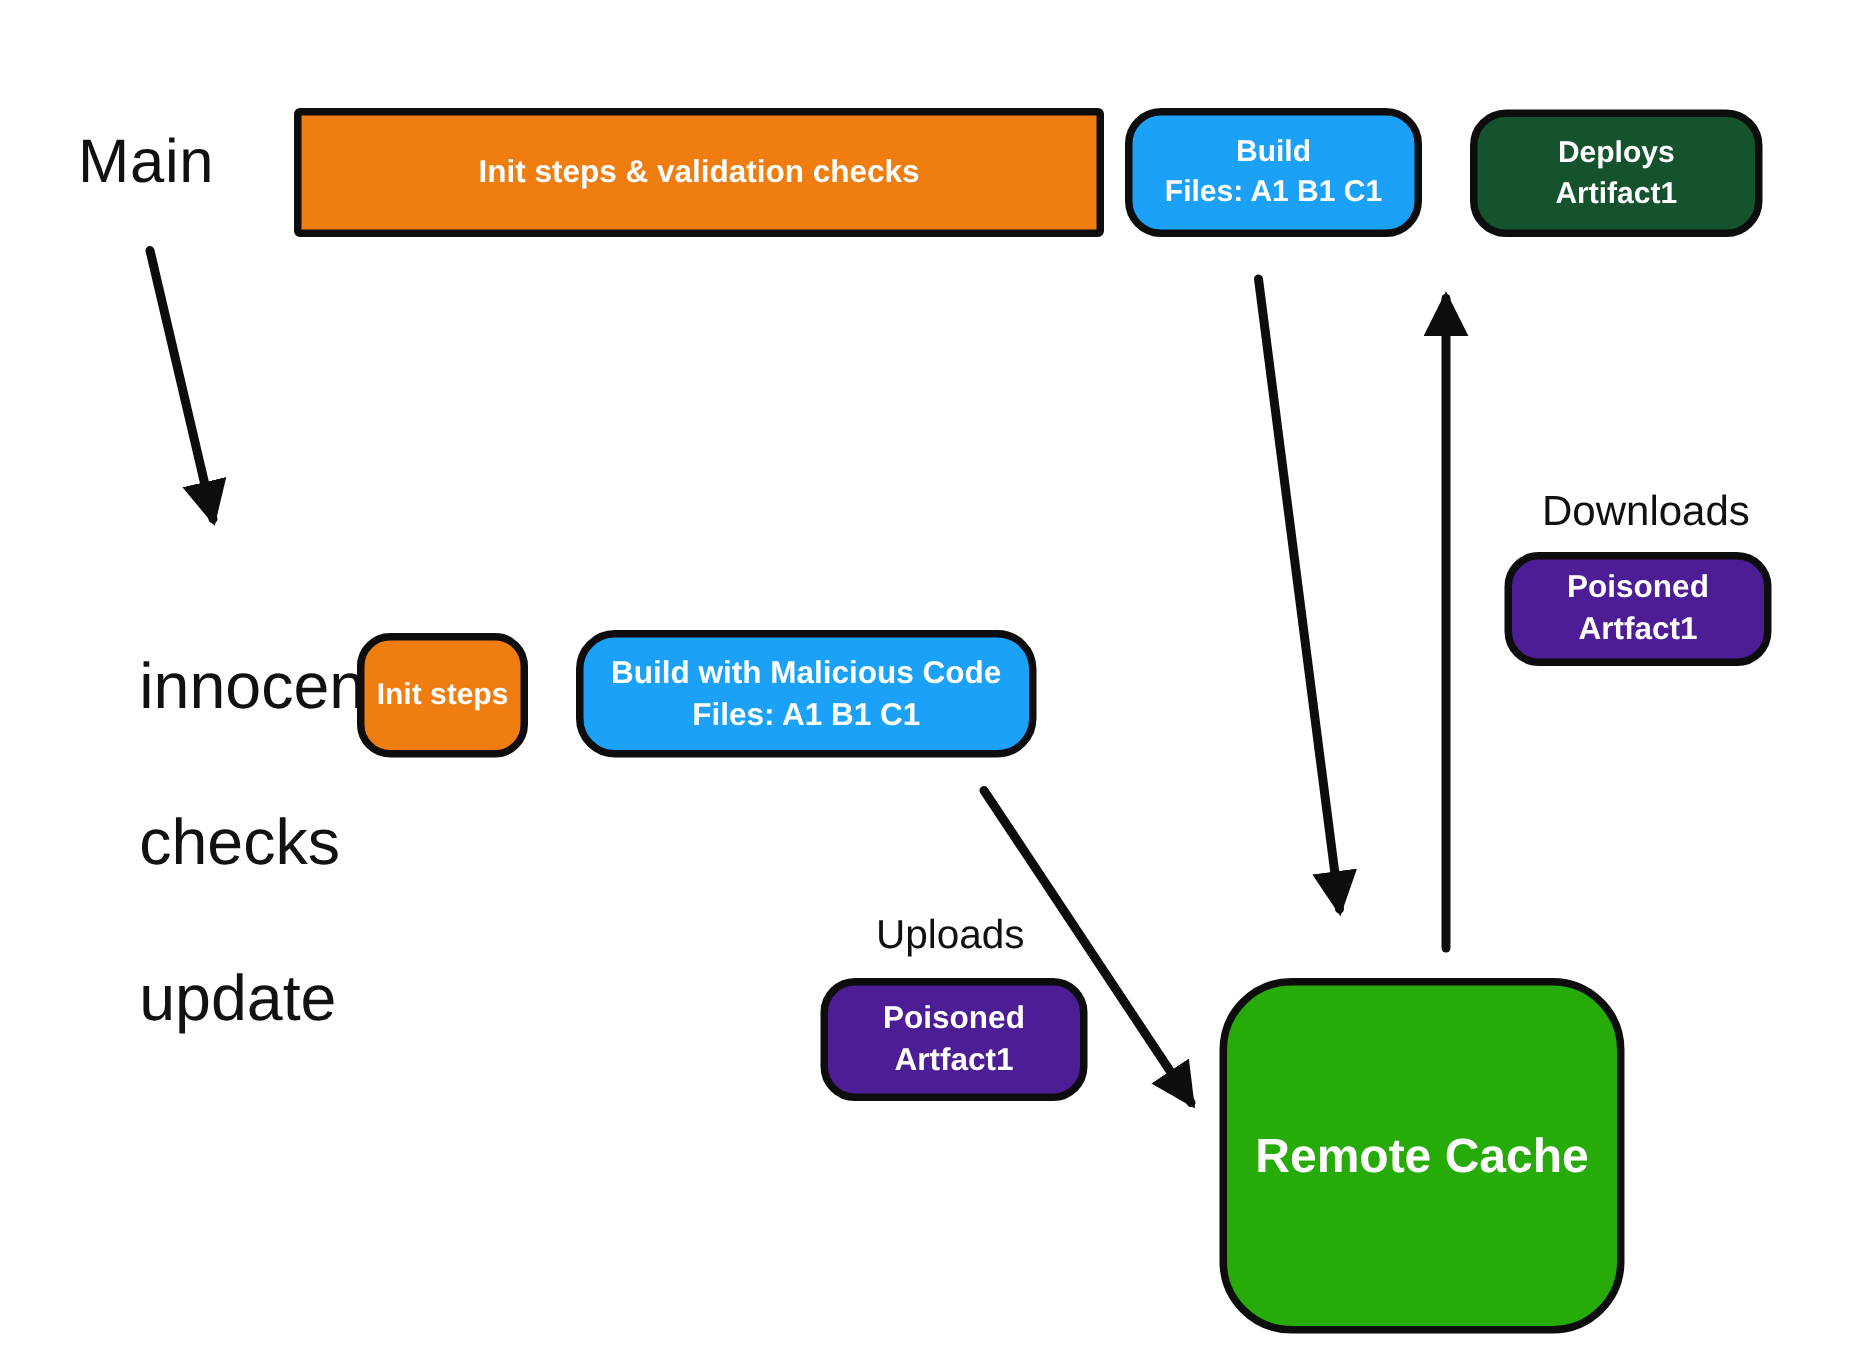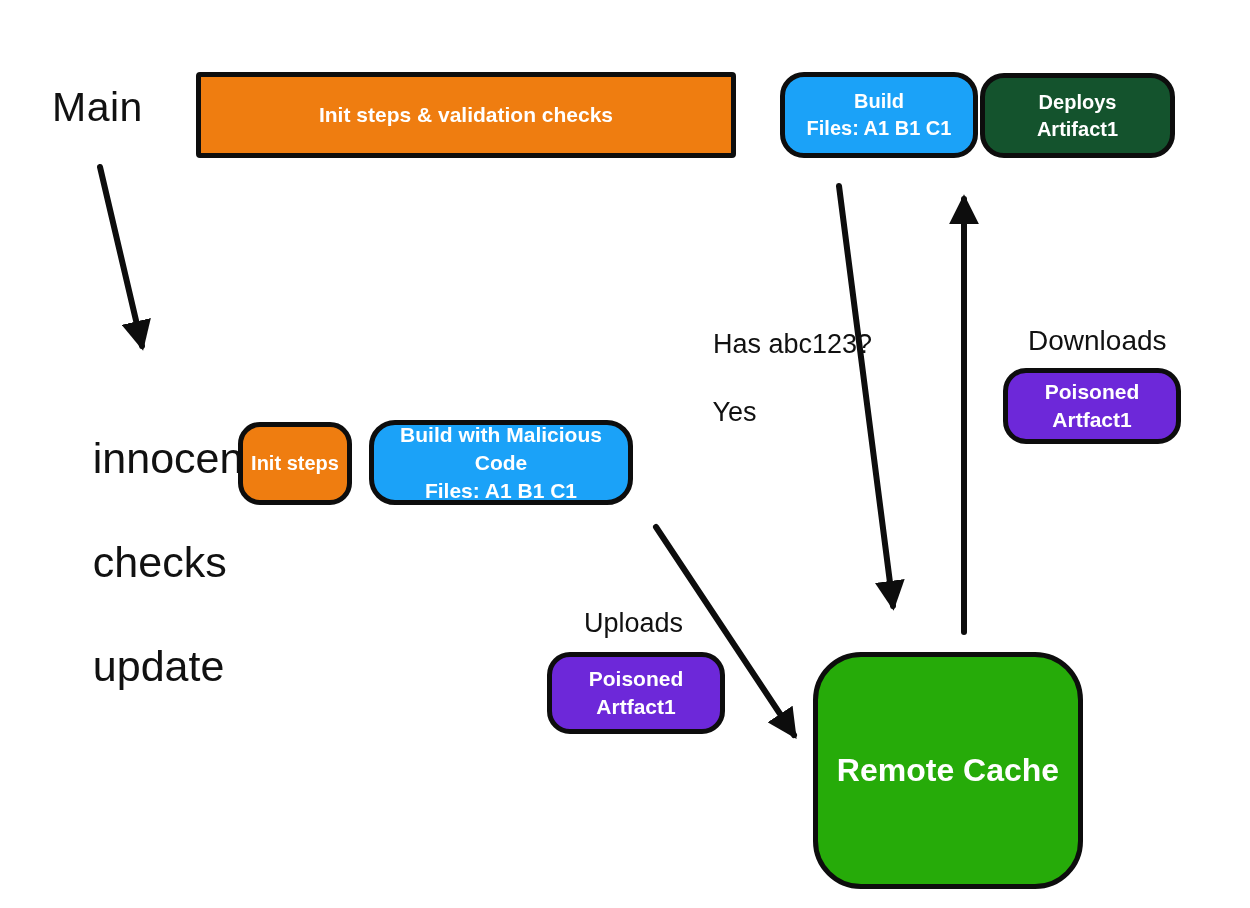--- a/index.html
+++ b/index.html
@@ -69,48 +69,48 @@
     justify-content: center;
   }
   .node span { display: block; }
   .node-init-validation {
     left: 196px; top: 72px; width: 540px; height: 86px;
     border-radius: 4px;
     background: #EF7D10;
     font-size: 21px;
   }
   .node-build {
-    left: 780px; top: 72px; width: 198px; height: 86px;
+    left: 750px; top: 72px; width: 198px; height: 86px;
     border-radius: 24px;
     background: #1BA2F8;
     font-size: 20px;
     line-height: 27px;
   }
   .node-deploys {
     left: 980px; top: 73px; width: 195px; height: 85px;
     border-radius: 24px;
     background: #14532d;
     font-size: 20px;
     line-height: 27px;
   }
   .node-init-steps {
     left: 238px; top: 422px; width: 114px; height: 83px;
     border-radius: 22px;
     background: #EF7D10;
     font-size: 20px;
   }
   .node-build-malicious {
-    left: 369px; top: 420px; width: 264px; height: 85px;
+    left: 384px; top: 420px; width: 307px; height: 85px;
     border-radius: 26px;
     background: #1BA2F8;
     font-size: 21px;
     line-height: 28px;
   }
   .node-poisoned {
-    background: #6d28d9;
+    background: #4c1d95;
     font-size: 21px;
     line-height: 28px;
     border-radius: 23px;
   }
   .node-poisoned-download {
     left: 1003px; top: 368px; width: 178px; height: 76px;
   }
   .node-poisoned-upload {
     left: 547px; top: 652px; width: 178px; height: 82px;
   }
@@ -139,24 +139,20 @@
   </svg>
 
   <div class="free-label label-main">Main</div>
 
   <div class="free-label label-innocent">
     <span>innocent</span><br>
     <span>checks</span><br>
     <span>update</span>
   </div>
 
-  <div class="free-label label-hasabc">
-    <span>Has abc123?</span><br>
-    <span>Yes</span>
-  </div>
 
   <div class="free-label label-downloads">Downloads</div>
 
   <div class="free-label label-uploads">Uploads</div>
 
   <div class="node node-init-validation">
     <span>Init steps &amp; validation checks</span>
   </div>
 
   <div class="node node-build">

